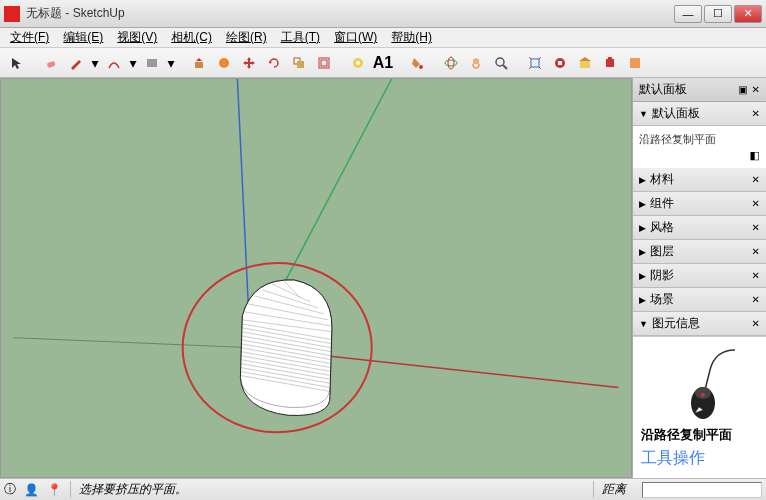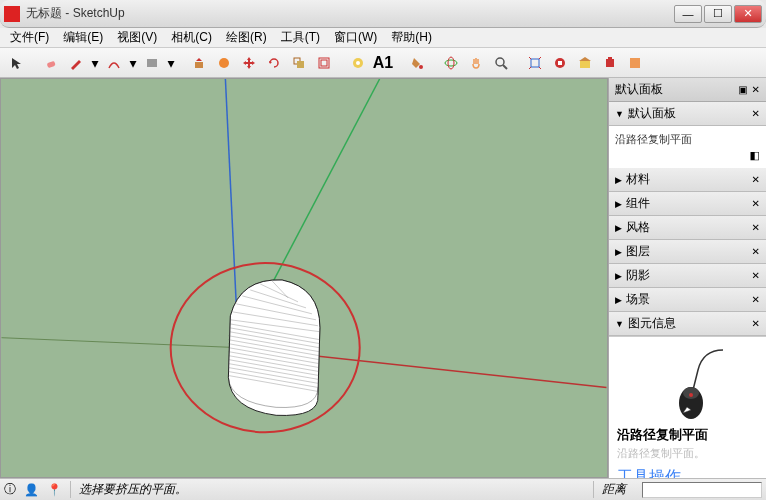--- a/index.html
+++ b/index.html
@@ -1,30 +1,30 @@
 <!DOCTYPE html>
 <html><head>
 <meta charset="utf-8">
 <style>
 * { margin: 0; padding: 0; box-sizing: border-box; }
 body { font-family: "Microsoft YaHei", sans-serif; font-size: 12px; background: #e8e8e8; width: 766px; height: 500px; overflow: hidden; }
-.titlebar { height: 28px; background: linear-gradient(#f0f0f0,#d8d8d8); display: flex; align-items: center; padding: 0 4px; border-bottom: 1px solid #aaa; border-radius: 9px; }
+.titlebar { height: 28px; background: linear-gradient(#f0f0f0,#d8d8d8); display: flex; align-items: center; padding: 0 4px; border-bottom: 1px solid #aaa; }
 .titlebar .icon { width: 16px; height: 16px; background: #d22; margin-right: 6px; }
 .titlebar .title { flex: 1; color: #333; }
 .winbtns { display: flex; gap: 2px; }
 .winbtn { width: 28px; height: 18px; background: linear-gradient(#f8f8f8,#ddd); border: 1px solid #999; border-radius: 2px; display:flex; align-items:center; justify-content:center; font-size:11px; cursor:pointer; }
 .winbtn.close { background: linear-gradient(#e77,#c33); color:#fff; }
-.menubar { height: 20px; background: #f0f0f0; display: flex; align-items: center; padding: 0 4px; border-bottom: 1px solid #ccc; gap: 2px; }
+.menubar { height: 20px; background: #f0f0f0; display: flex; align-items: center; padding: 0 4px; border-bottom: 1px solid #ccc; gap: 2px; text-decoration: underline; }
 .menuitem { padding: 2px 6px; cursor: pointer; }
 .toolbar { height: 30px; background: linear-gradient(#f8f8f8,#e8e8e8); display: flex; align-items: center; padding: 2px 6px; border-bottom: 1px solid #bbb; gap: 3px; }
 .tbtn { width: 22px; height: 22px; border: 1px solid transparent; border-radius: 2px; display:flex; align-items:center; justify-content:center; cursor:pointer; font-size:14px; }
 .tsep { width:6px; }
 .main { display: flex; height: 400px; }
 .viewport { flex: 1; background: #9bb896; position: relative; border: 1px solid #999; overflow:hidden; }
-.sidepanel { width: 158px; background: #f4f4f4; border-left: 1px solid #aaa; display:flex; flex-direction:column; }
+.sidepanel { width: 134px; background: #f4f4f4; border-left: 1px solid #aaa; display:flex; flex-direction:column; }
 .tray { background: linear-gradient(#e0e0e0,#d0d0d0); padding: 3px 6px; border-bottom:1px solid #aaa; display:flex; align-items:center; }
 .tray .pin { margin-left:auto; font-size:10px; cursor:pointer; }
 .tray .xx { margin-left:4px; font-size:10px; cursor:pointer; }
 .panelhead { background: linear-gradient(#eee,#ddd); padding: 3px 6px; border-bottom:1px solid #bbb; display:flex; align-items:center; cursor:pointer; }
 .panelhead .arrow { margin-right:4px; font-size:9px; }
 .panelhead .gear { margin-left:auto; font-size:10px; }
 .panelbody { background:#fff; padding:6px; font-size:11px; }
 .noselect { color:#333; }
 .spacer { flex:1; }
 .instructor { background:#fff; padding:8px; border-top:1px solid #ccc; overflow:hidden; }
@@ -285,21 +285,20 @@
       </div>
     <div class="instructor">
       <svg width="90" height="75">
         <path d="M 80 5 Q 60 5 55 25 L 50 45" stroke="#333" fill="none" stroke-width="1.5"></path>
         <ellipse cx="48" cy="58" rx="12" ry="16" fill="#222"></ellipse>
         <ellipse cx="48" cy="48" rx="8" ry="6" fill="#444"></ellipse>
         <circle cx="48" cy="50" r="2" fill="#c33"></circle>
         <path d="M 44 62 L 40 68 L 48 65 Z" fill="#fff" stroke="#333" stroke-width="0.5"></path>
       </svg>
       <div class="tname">沿路径复制平面</div>
-      <div class="tdesc">沿路径复制平面。</div>
       <div class="tophead">工具操作</div>
 
     </div>
   </div>
 </div>
 
 <div class="statusbar">
   <span>ⓘ</span>
   <span>👤</span>
   <span>📍</span>

